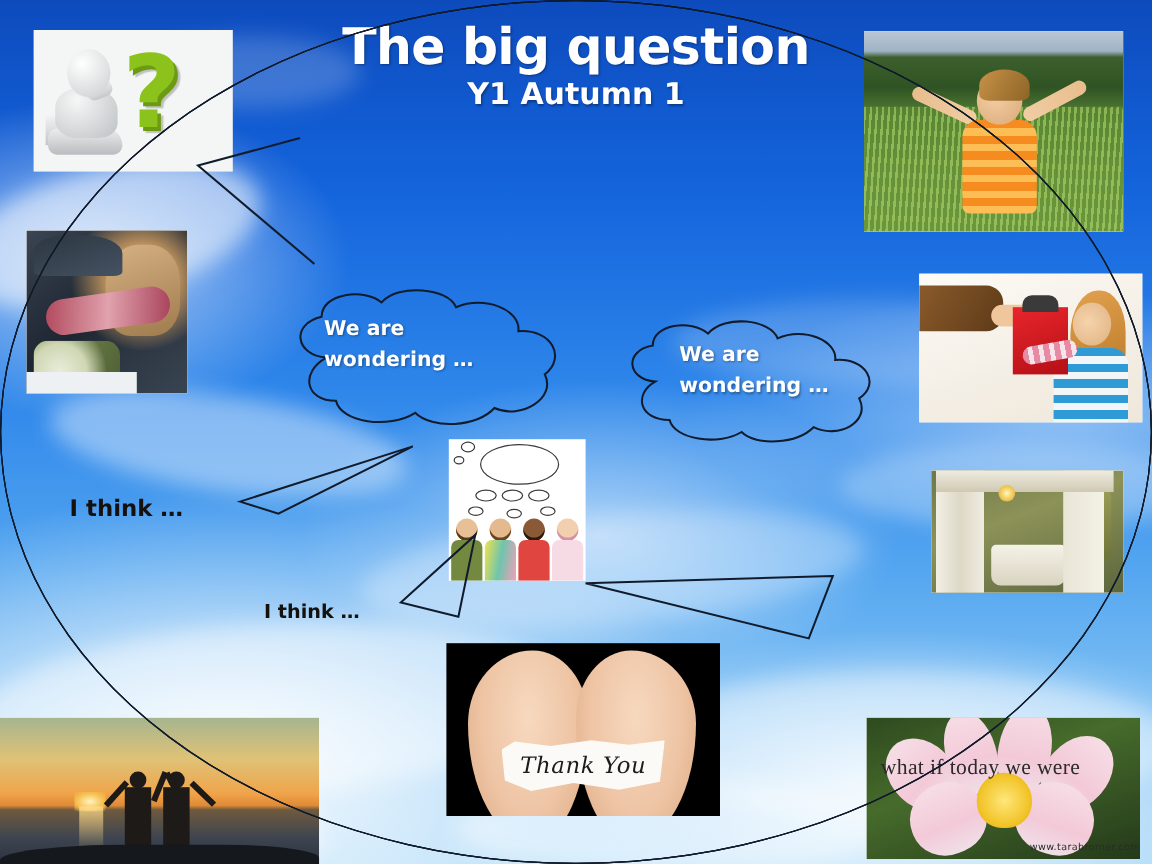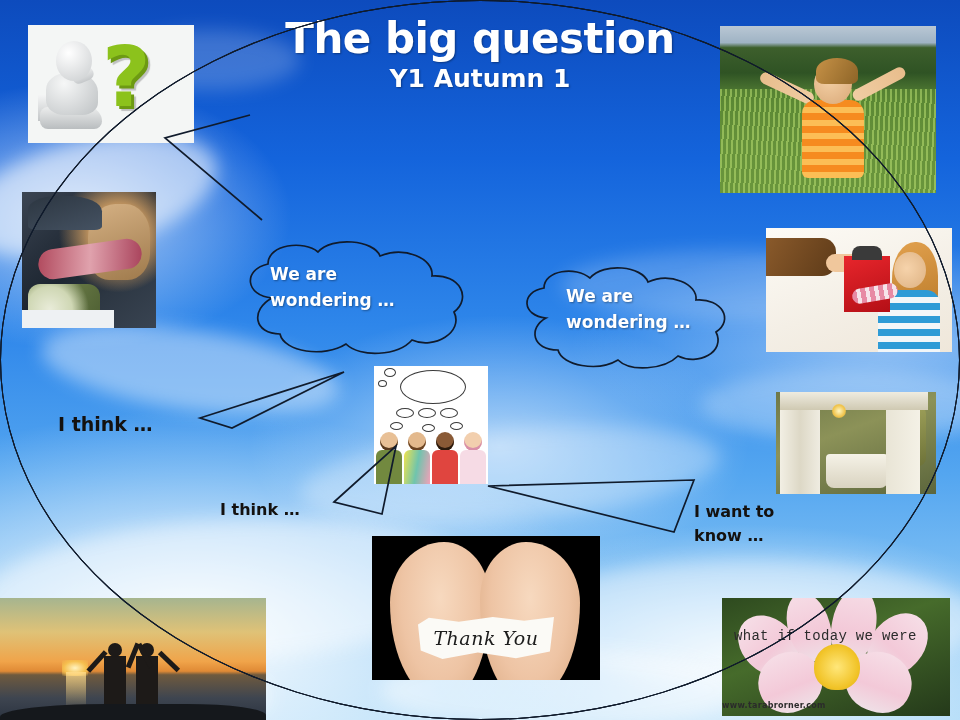--- a/index.html
+++ b/index.html
@@ -230,26 +230,26 @@
   #img-lotus .pt1 { left:60px; top:-6px; width:42px; height:70px; transform:rotate(-16deg); }
   #img-lotus .pt2 { left:104px; top:-10px; width:44px; height:74px; transform:rotate(10deg); }
   #img-lotus .pt3 { left:14px;  top:14px;  width:52px; height:66px; transform:rotate(-46deg); }
   #img-lotus .pt4 { left:144px; top:12px;  width:52px; height:68px; transform:rotate(42deg); }
   #img-lotus .pt5 { left:30px;  top:54px;  width:64px; height:60px; transform:rotate(-22deg); }
   #img-lotus .pt6 { left:118px; top:54px;  width:66px; height:60px; transform:rotate(20deg); }
   #img-lotus .center { position:absolute; left:86px; top:46px; width:46px; height:46px;
     background: radial-gradient(circle,#ffe77a,#f1c327 65%, #d8a713 100%); border-radius:50% 50% 46% 46%; }
   #img-lotus .quote {
     position:absolute; left:12px; top:28px; right:10px;
-    font-family:Liberation Mono, monospace; font-size:14px; line-height:1.45;
+    font-family:Liberation Serif, serif; font-size:18px; line-height:1.45;
     color:#2b2b2b; letter-spacing:.3px;
   }
   #img-lotus .credit {
-    position:absolute; left:0; right:0; bottom:6px; text-align:left;
-    font-family:"DejaVu Sans", sans-serif; font-size:8px; color:#2b2b2b; letter-spacing:.3px;font-weight:bold;
+    position:absolute; left:0; right:0; bottom:6px; text-align:right;
+    font-family:"DejaVu Sans", sans-serif; font-size:8px; color:#2b2b2b; letter-spacing:.3px;
   }
 
   
   #title {
     position:absolute; left:0; right:0; top:14px; text-align:center;
     font-size:42px; font-weight:bold; color:#ffffff;
     font-family:"DejaVu Sans", sans-serif;
     letter-spacing:-0.5px;
     text-shadow: 1px 1px 2px rgba(0,0,0,.35);
   }
@@ -498,16 +498,14 @@
   <div class="bubble-text" id="oval2-text">I think …</div>
 
   <div class="tail" style="left:478px; top:440px; width:220px; height:110px;">
     <svg width="220" height="110" viewBox="0 0 220 110">
       <path d="M216,40 L10,46 L196,92 Z" fill="none" stroke="#101b2c" stroke-width="1.7"></path>
     </svg>
   </div>
   <div id="oval3">
     <div class="oval-shape"></div>
   </div>
-  <div class="bubble-text" id="oval3-text">I want to
-know …</div>
 
 </div>
 
 </body></html>

